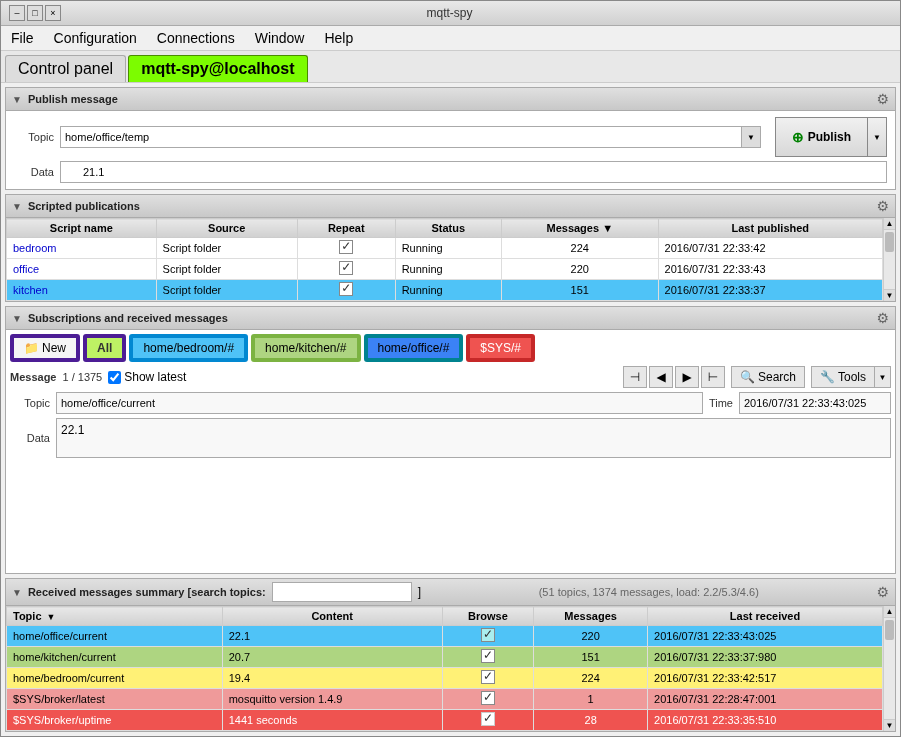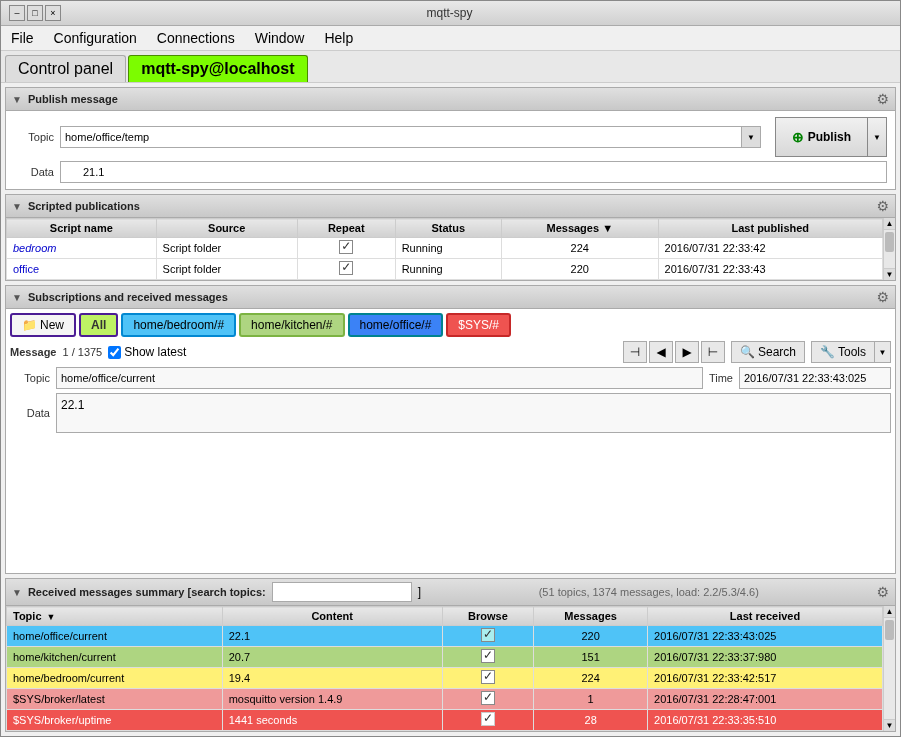--- a/index.html
+++ b/index.html
@@ -52,21 +52,21 @@
     .scripted-table tr.selected td { background: #4fc3f7; }
     .checkbox-cell { text-align: center; }
     .checkbox-icon { display: inline-block; width: 14px; height: 14px; border: 1px solid #888; background: white; position: relative; }
     .checkbox-icon.checked::after { content: '✓'; position: absolute; top: -2px; left: 1px; font-size: 12px; color: #333; }
 
     
     .subs-section { flex: 1; display: flex; flex-direction: column; }
     .subs-section .section-body { flex: 1; display: flex; flex-direction: column; padding: 4px; gap: 4px; }
 
     .tabs-row { display: flex; align-items: center; gap: 3px; flex-wrap: nowrap; }
-    .sub-tab { padding: 3px 10px; border: 2px solid #4c1d95; cursor: pointer; border-radius: 3px; font-size: 11px; background: #ddd; }
+    .sub-tab { padding: 3px 10px; border: 4px solid #4c1d95; cursor: pointer; border-radius: 3px; font-size: 11px; background: #ddd; }
     .sub-tab.new-tab { background: #f5f5f5; }
     .sub-tab.all-tab { background: #bef264; color: #333; font-weight: bold; }
     .sub-tab.blue-tab { background: #4fc3f7; border-color: #0288d1; color: #000; }
     .sub-tab.green-tab { background: #aed581; border-color: #7cb342; color: #000; }
     .sub-tab.teal-tab { background: #3b82f6; border-color: #00838f; color: #000; }
     .sub-tab.red-tab { background: #ef5350; border-color: #c62828; color: white; }
 
     .message-row { display: flex; align-items: center; gap: 6px; }
     .message-label { font-size: 11px; font-weight: bold; color: #333; }
     .message-count { font-size: 11px; color: #333; }
@@ -180,34 +180,42 @@
                 <th>Script name</th>
                 <th>Source</th>
                 <th>Repeat</th>
                 <th>Status</th>
                 <th>Messages ▼</th>
                 <th>Last published</th>
               </tr>
             </thead>
             <tbody>
               <tr>
-                <td style="color:#0000cc;font-style:italic;">bedroom</td>
+                <td style="color:#0000cc;">bedroom</td>
                 <td>Script folder</td>
                 <td class="checkbox-cell"><div class="checkbox-icon checked"></div></td>
                 <td>Running</td>
                 <td style="text-align:center;">224</td>
                 <td>2016/07/31 22:33:42</td>
               </tr>
               <tr>
                 <td style="color:#0000cc;">office</td>
                 <td>Script folder</td>
                 <td class="checkbox-cell"><div class="checkbox-icon checked"></div></td>
                 <td>Running</td>
                 <td style="text-align:center;">220</td>
                 <td>2016/07/31 22:33:43</td>
+              </tr>
+              <tr class="selected">
+                <td style="color:#0000cc;">kitchen</td>
+                <td>Script folder</td>
+                <td class="checkbox-cell"><div class="checkbox-icon checked"></div></td>
+                <td>Running</td>
+                <td style="text-align:center;">151</td>
+                <td>2016/07/31 22:33:37</td>
               </tr>
             </tbody>
           </table>
         </div>
         <div class="section-scrollbar">
           <div class="scrollbar-up">▲</div>
           <div class="scrollbar-track">
             <div class="scrollbar-thumb2"></div>
           </div>
           <div class="scrollbar-down">▼</div>

